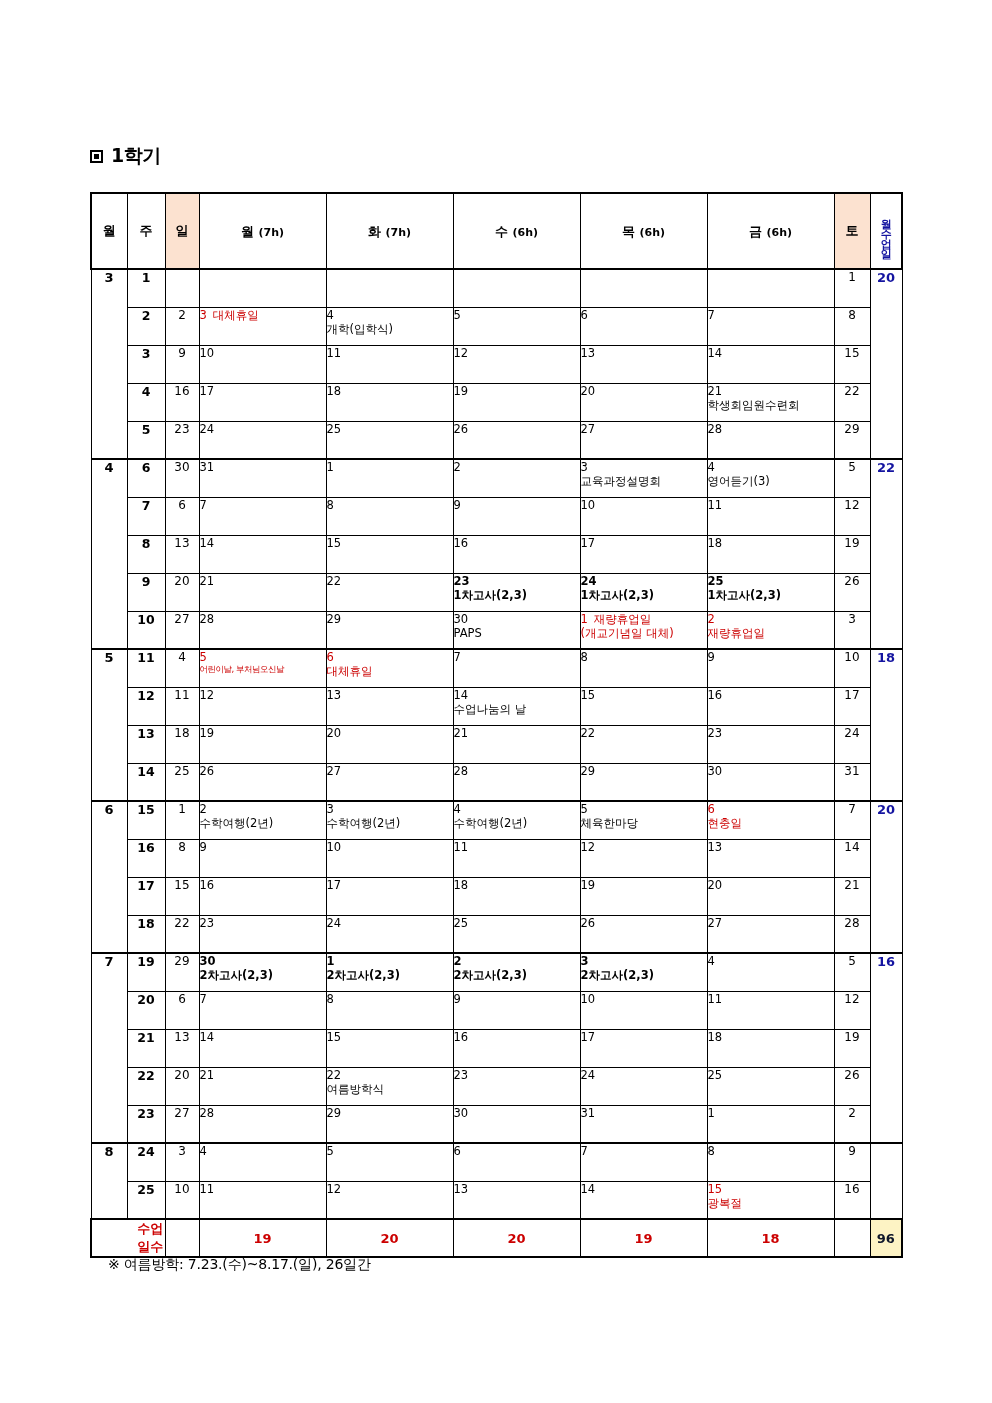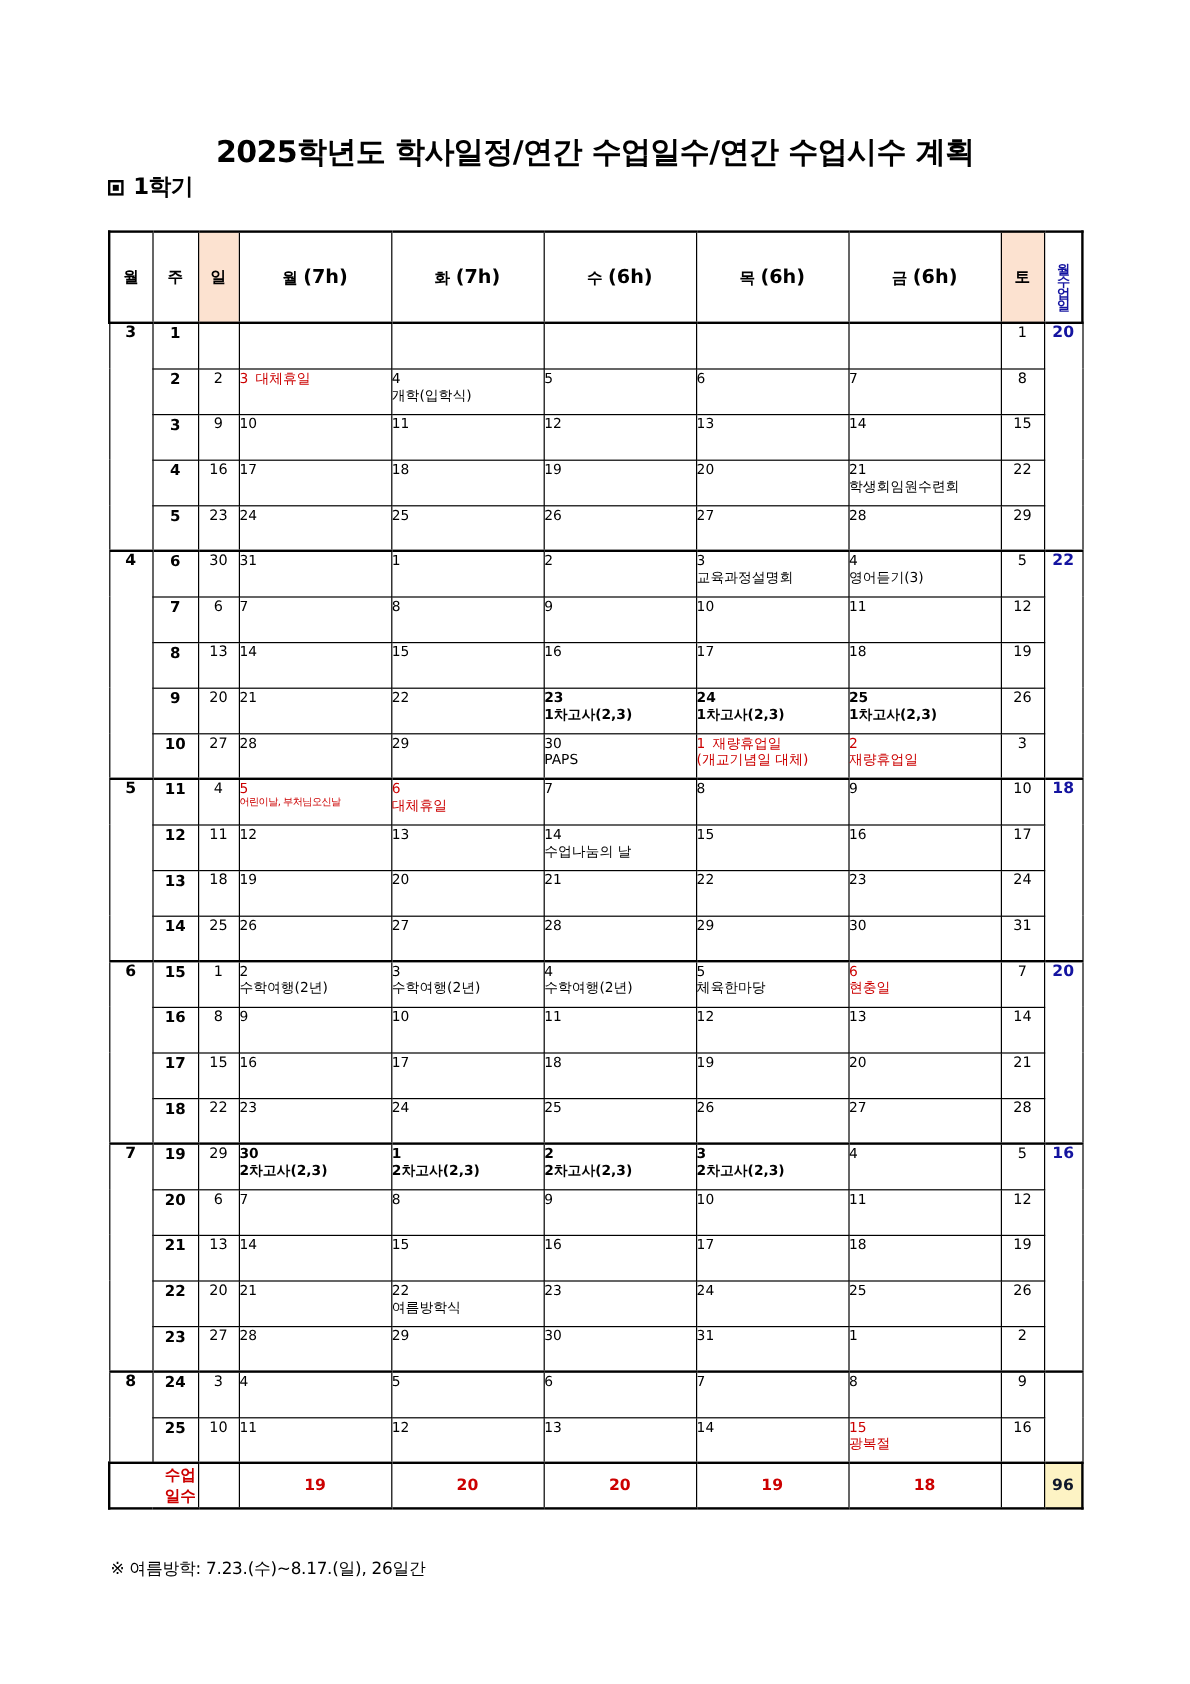--- a/index.html
+++ b/index.html
@@ -94,21 +94,21 @@
     border-top: 2px solid #000;
   }
   tr.hdr th.first { border-left: 2px solid #000; }
   tr.hdr th.sun-h { background: #fce2d0; }
   tr.hdr th.sat-h { background: #fce2d0; }
   tr.hdr th.tot-h {
     border-right: 2px solid #000;
     padding: 0;
   }
   .hdr-day-name { font-size: 13px; line-height: 1.05; }
-  .hdr-day-hours { font-size: 16px; line-height: 1.05; }
+  .hdr-day-hours { font-size: 11px; line-height: 1.05; }
   .vert-label {
     writing-mode: vertical-rl;
     text-orientation: upright;
     letter-spacing: -1px;
     color: #1414a0;
     font-weight: bold;
     font-size: 11px;
     margin: 0 auto;
     white-space: nowrap;
     line-height: 1;
@@ -170,33 +170,31 @@
   }
   tr.summary td.sum-grand {
     border-right: 2px solid #000;
     background: #fdf3c4;
     color: #0f172a;
   }
   tr.summary td.blankc { background:#ffffff; }
 
   .footnote {
     position: absolute;
-    left: 92px;
+    left: 108px;
     top: 1256px;
     font-size: 14px;
     letter-spacing: -0.2px;
-    margin-top: 43px;
   }
 </style>
 </head>
 <body>
 
 <div class="page">
 
-  <div class="doc-title">2025학년도 학사일정/연간 수업일수/연간 수업시수 계획</div>
 
   <div class="section-head">
     <span class="sq-bullet"></span>
     <span>1학기</span>
   </div>
 
   <table class="cal">
     <colgroup>
       <col class="c-month">
         <col class="c-week">

